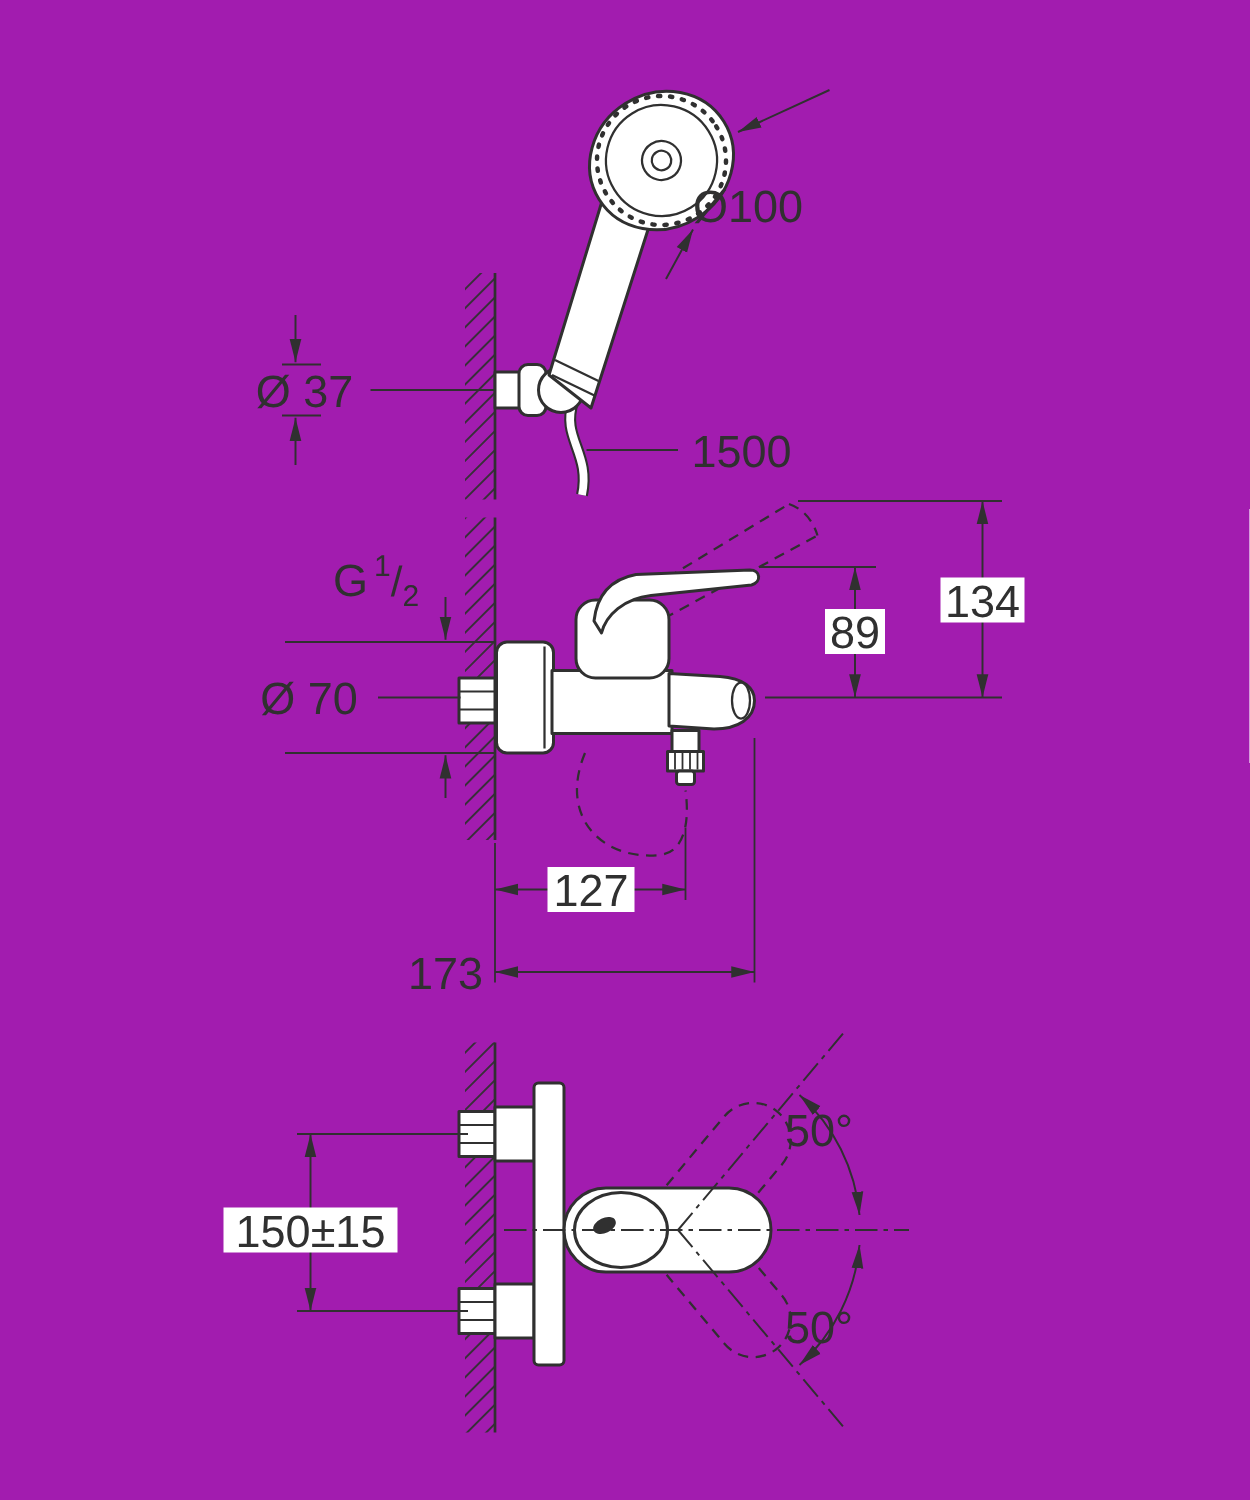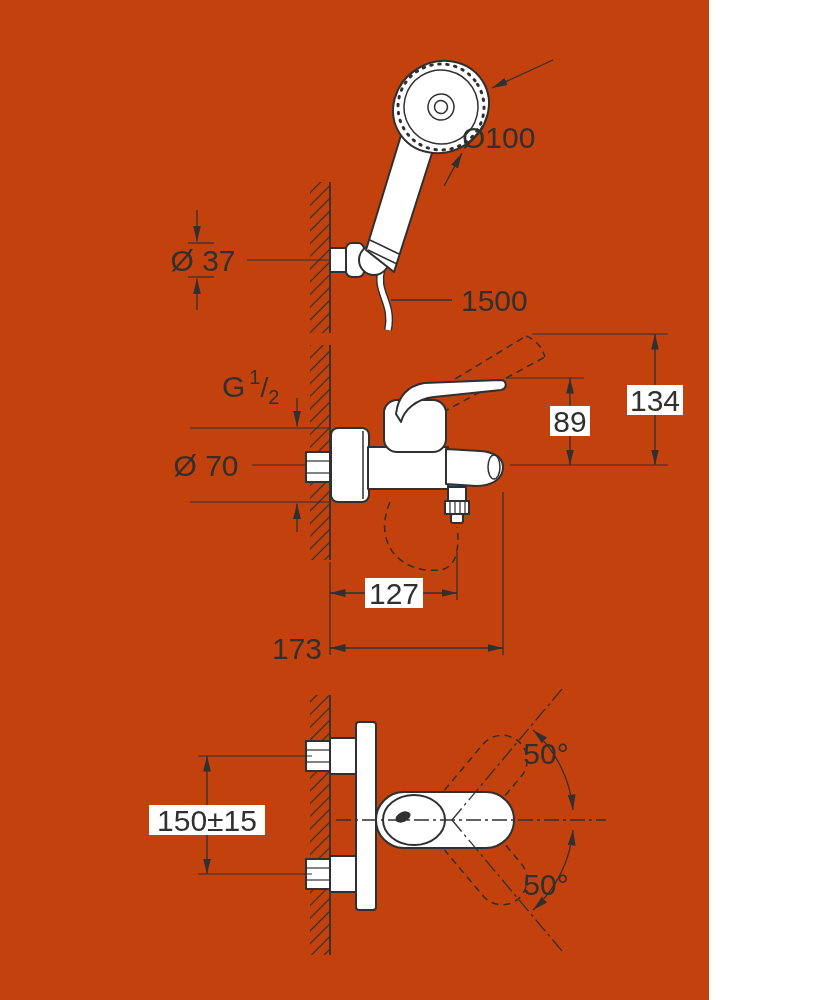--- a/index.html
+++ b/index.html
@@ -1,16 +1,16 @@
 <!DOCTYPE html>
 <html><head>
 <meta charset="utf-8">
 <style>
   html,body{margin:0;padding:0;background:#ffffff;}
-  .page{width:709px;height:1000px;background:#c2410c;position:relative;font-family:"Liberation Sans",sans-serif;}
+  .page{width:833px;height:1000px;background:#a21caf;position:relative;font-family:"Liberation Sans",sans-serif;}
   svg{display:block;}
   .ol{fill:#ffffff;stroke:#303030;stroke-width:2;stroke-linejoin:round;}
   .ring{fill:none;stroke:#303030;stroke-width:1.5;}
   .ext{fill:none;stroke:#303030;stroke-width:1.2;}
   .dl{fill:none;stroke:#303030;stroke-width:1.3;}
   .dash{fill:none;stroke:#303030;stroke-width:1.5;stroke-dasharray:7 5;}
   .dashdot{fill:none;stroke:#303030;stroke-width:1.3;stroke-dasharray:15 4 3 4;}
   .wall{fill:none;stroke:#303030;stroke-width:1.8;}
   .bg{fill:#ffffff;}
   .txt{font-family:"Liberation Sans",sans-serif;font-size:30px;fill:#303030;}

